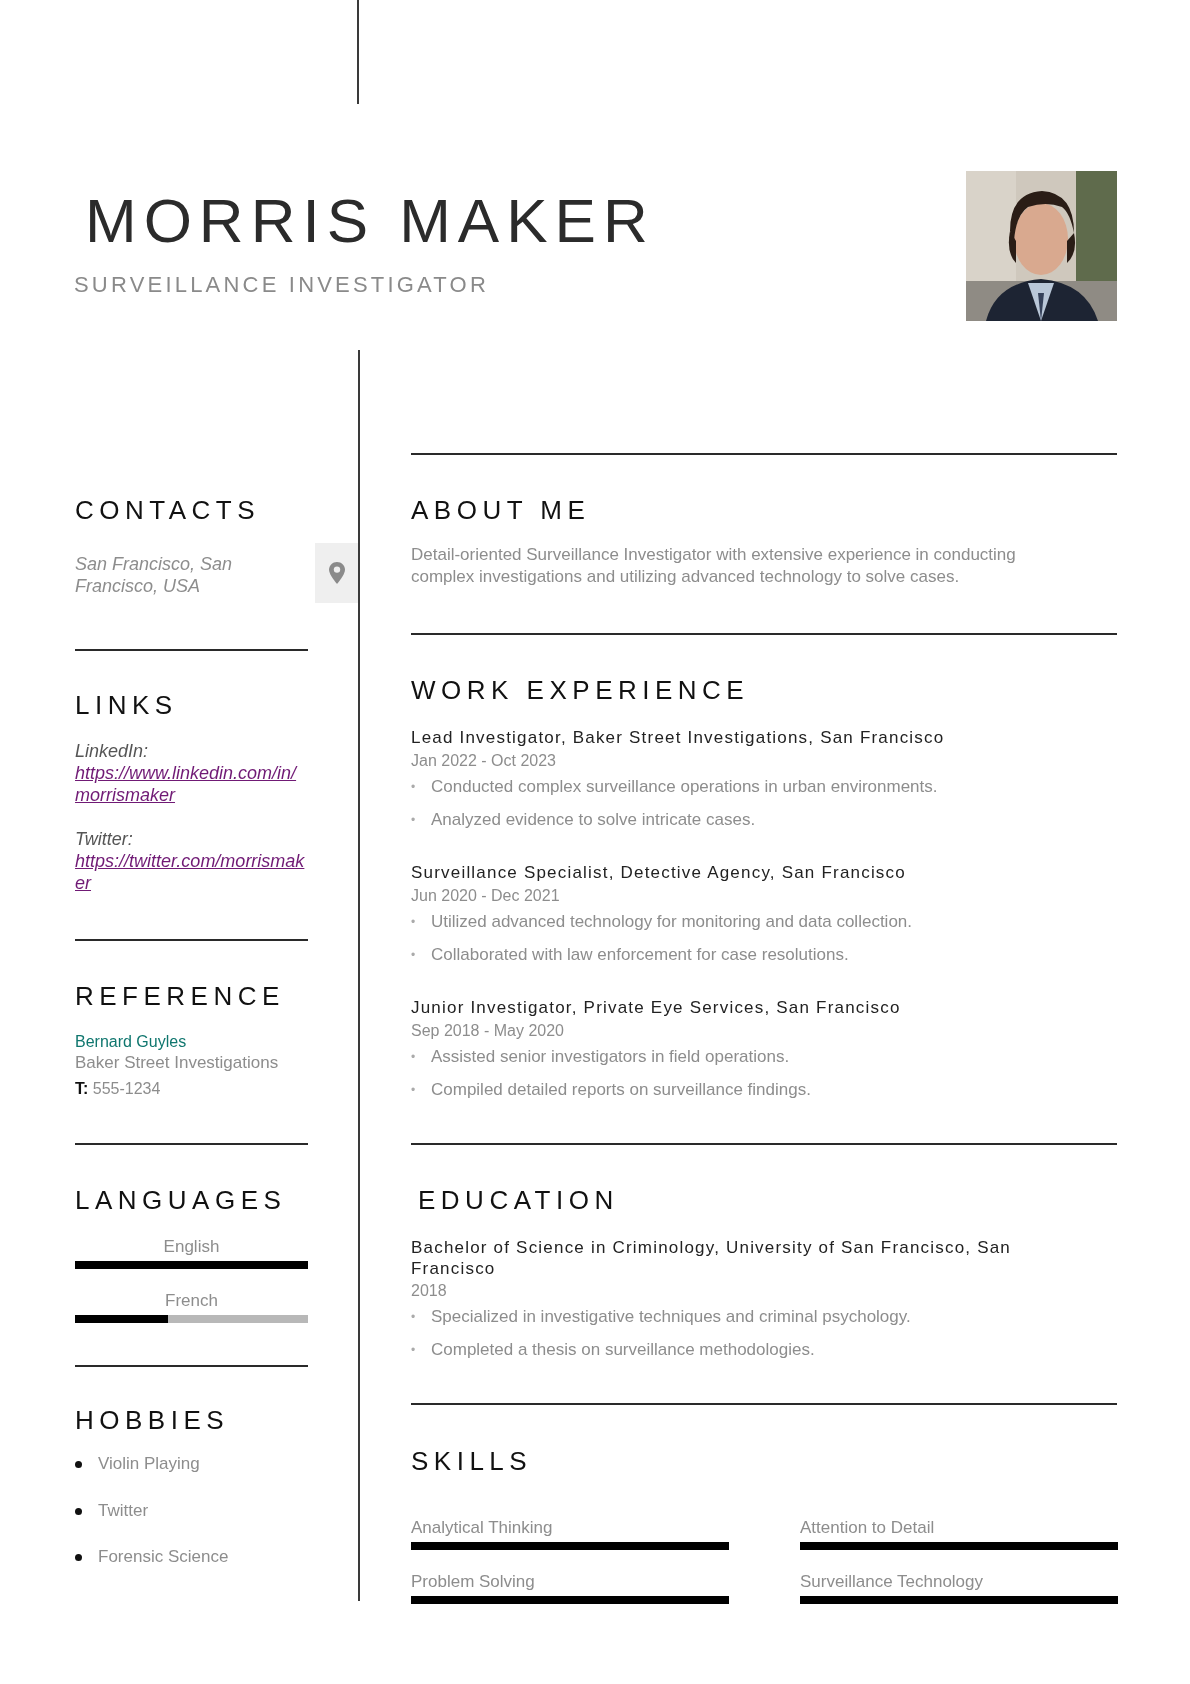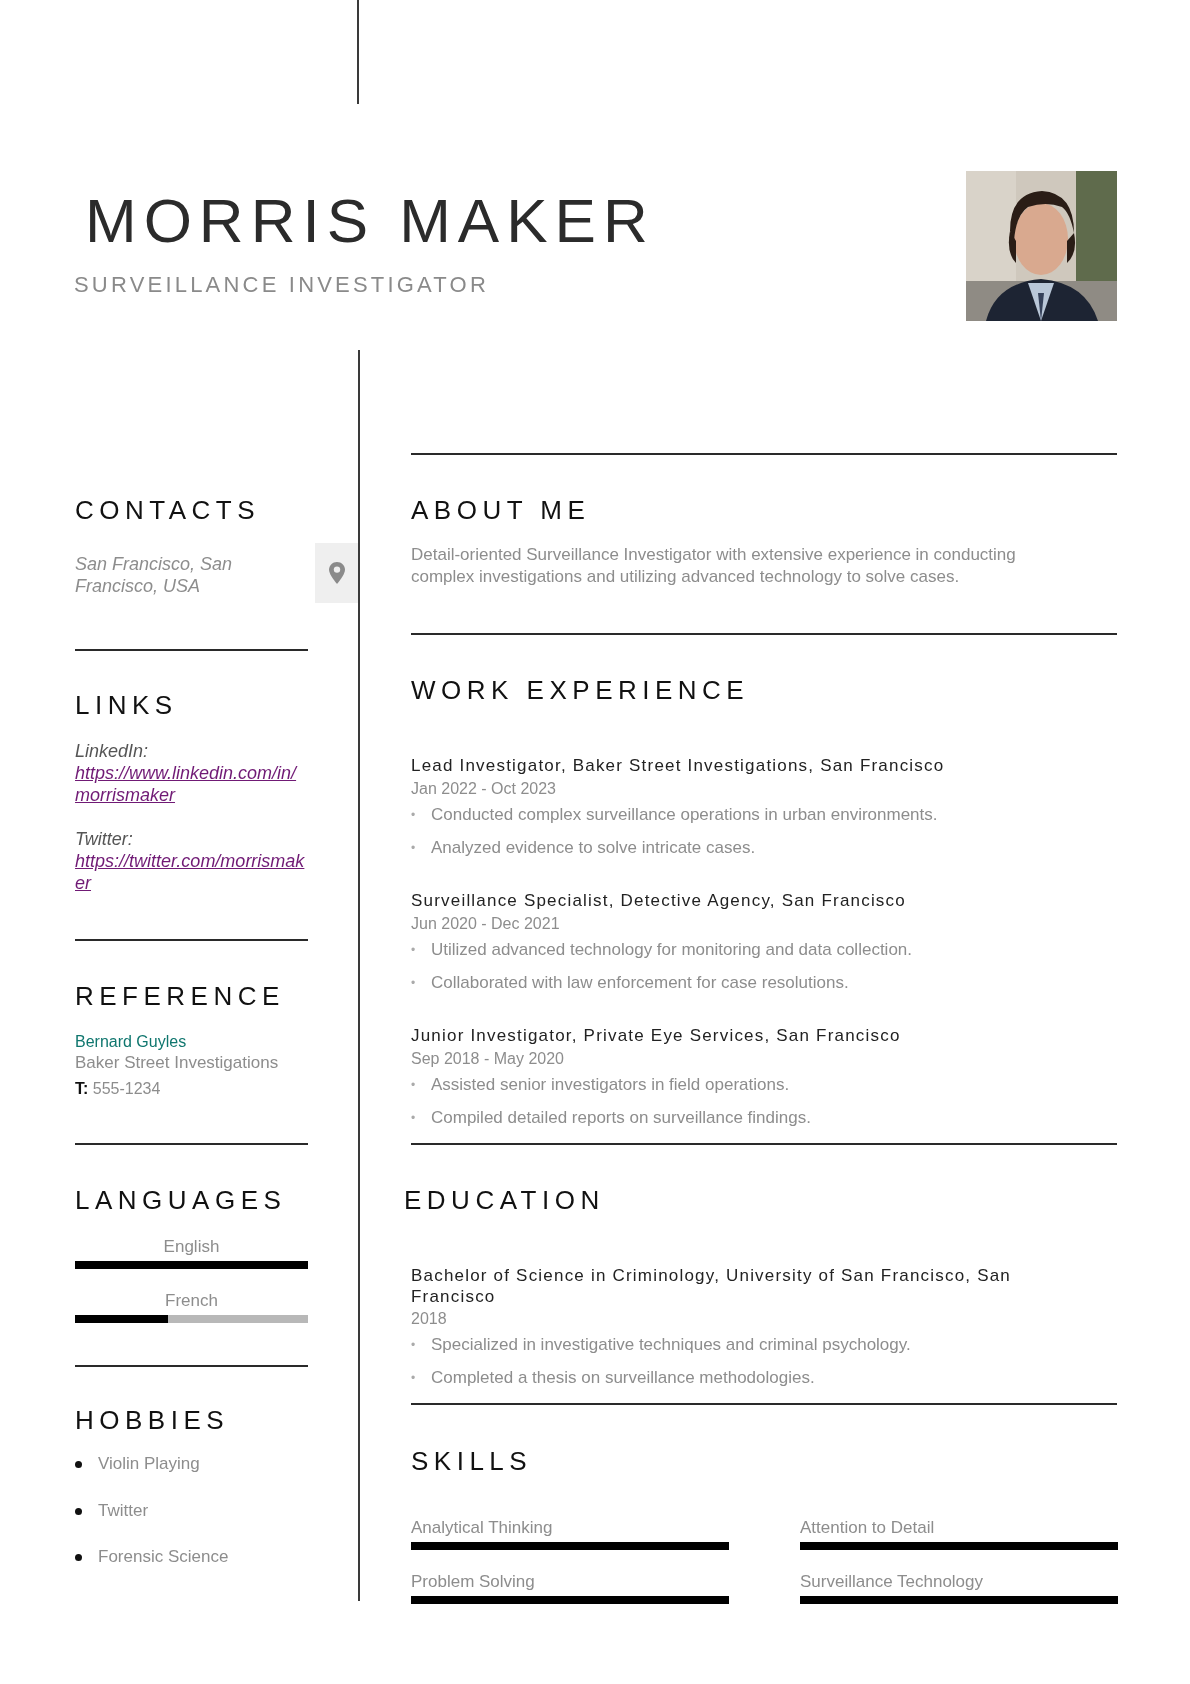--- a/index.html
+++ b/index.html
@@ -27,21 +27,21 @@
 
   .lang-label { font-size: 17px; color: #8d8d8d; line-height: 1; text-align: center; }
   .bar-track { height: 8px; background: #b8b8b8; position: relative; }
   .bar-fill { position: absolute; left: 0; top: 0; bottom: 0; background: #000; }
 
   .hobby { position: absolute; left: 75px; font-size: 17px; color: #8d8d8d; display: flex; align-items: center; }
   .hobby .dot { width: 7px; height: 7px; border-radius: 50%; background: #111; margin-right: 16px; }
 
   .right { left: 411px; width: 705px; }
   .para { font-size: 17px; line-height: 22px; color: #8d8d8d; }
-  .job-title { font-size: 17px; letter-spacing: 1.2px; color: #222; line-height: 21px; margin-top: 28px; }
+  .job-title { font-size: 17px; letter-spacing: 1.2px; color: #222; line-height: 21px; }
   .job-date { font-size: 16px; color: #8d8d8d; line-height: 21px; }
   .bullet { font-size: 17px; color: #8d8d8d; line-height: 22px; display: flex; margin-top: 11px; }
   .bullet .b { width: 20px; flex: 0 0 20px; color: #aaa; font-size: 12px; }
 
   .skill { position: absolute; width: 318px; }
   .skill .lbl { font-size: 17px; color: #8d8d8d; line-height: 1; margin-bottom: 6px; white-space: nowrap; }
   .skill .bar { height: 8px; background: #000; }
 </style>
 </head>
 <body>
@@ -171,21 +171,21 @@
       <span>Assisted senior investigators in field operations.</span>
     </div>
   <div class="bullet">
       <span class="b">•</span>
       <span>Compiled detailed reports on surveillance findings.</span>
     </div>
 </div>
 
 <div class="rule" style="left:411px; top:1143px; width:706px;"></div>
 
-<div class="h-right" style="left:404px; top:1187px;">EDUCATION</div>
+<div class="h-right" style="left:418px; top:1187px;">EDUCATION</div>
 <div class="abs right" style="top:1237px; width:660px;">
   <div class="job-title">Bachelor of Science in Criminology, University of San Francisco, San Francisco</div>
   <div class="job-date" style="margin-top:1px;">2018</div>
   <div class="bullet" style="margin-top:5px;">
       <span class="b">•</span>
       <span>Specialized in investigative techniques and criminal psychology.</span>
     </div>
   <div class="bullet">
       <span class="b">•</span>
       <span>Completed a thesis on surveillance methodologies.</span>

